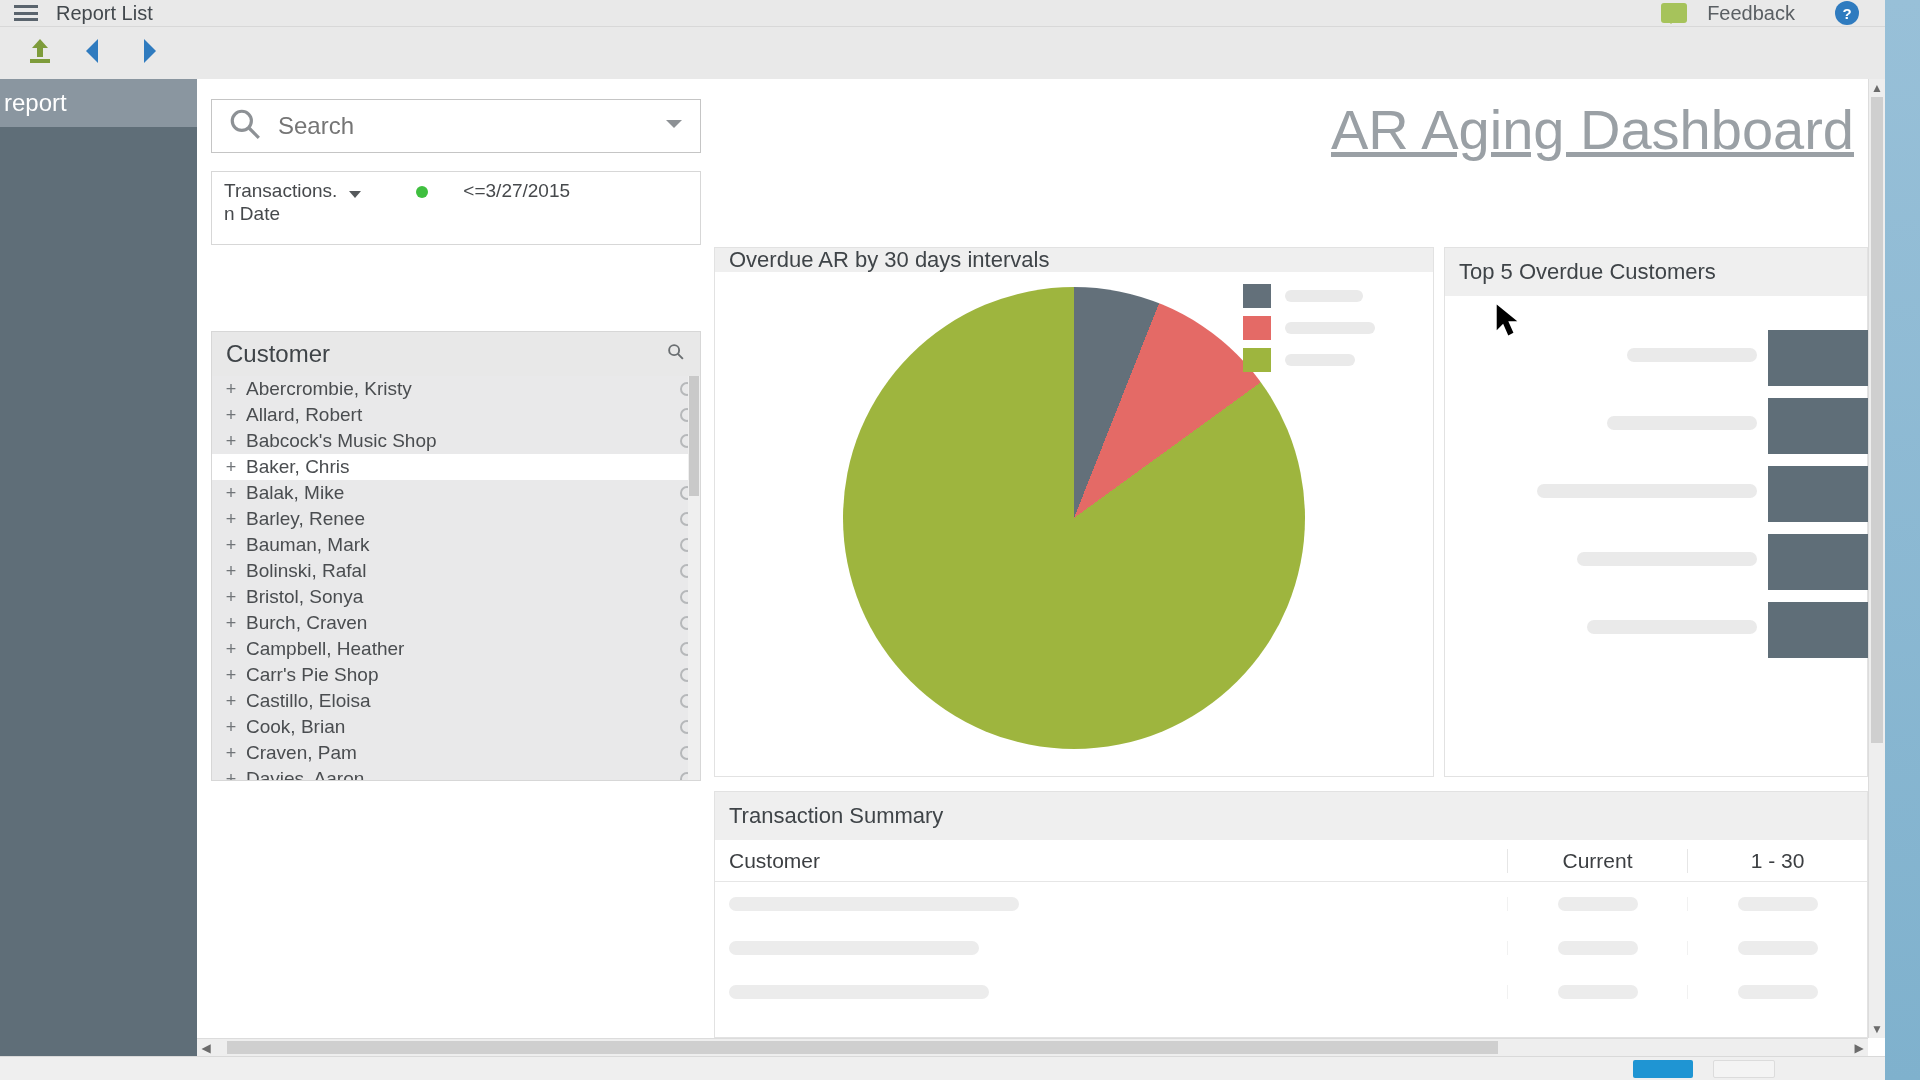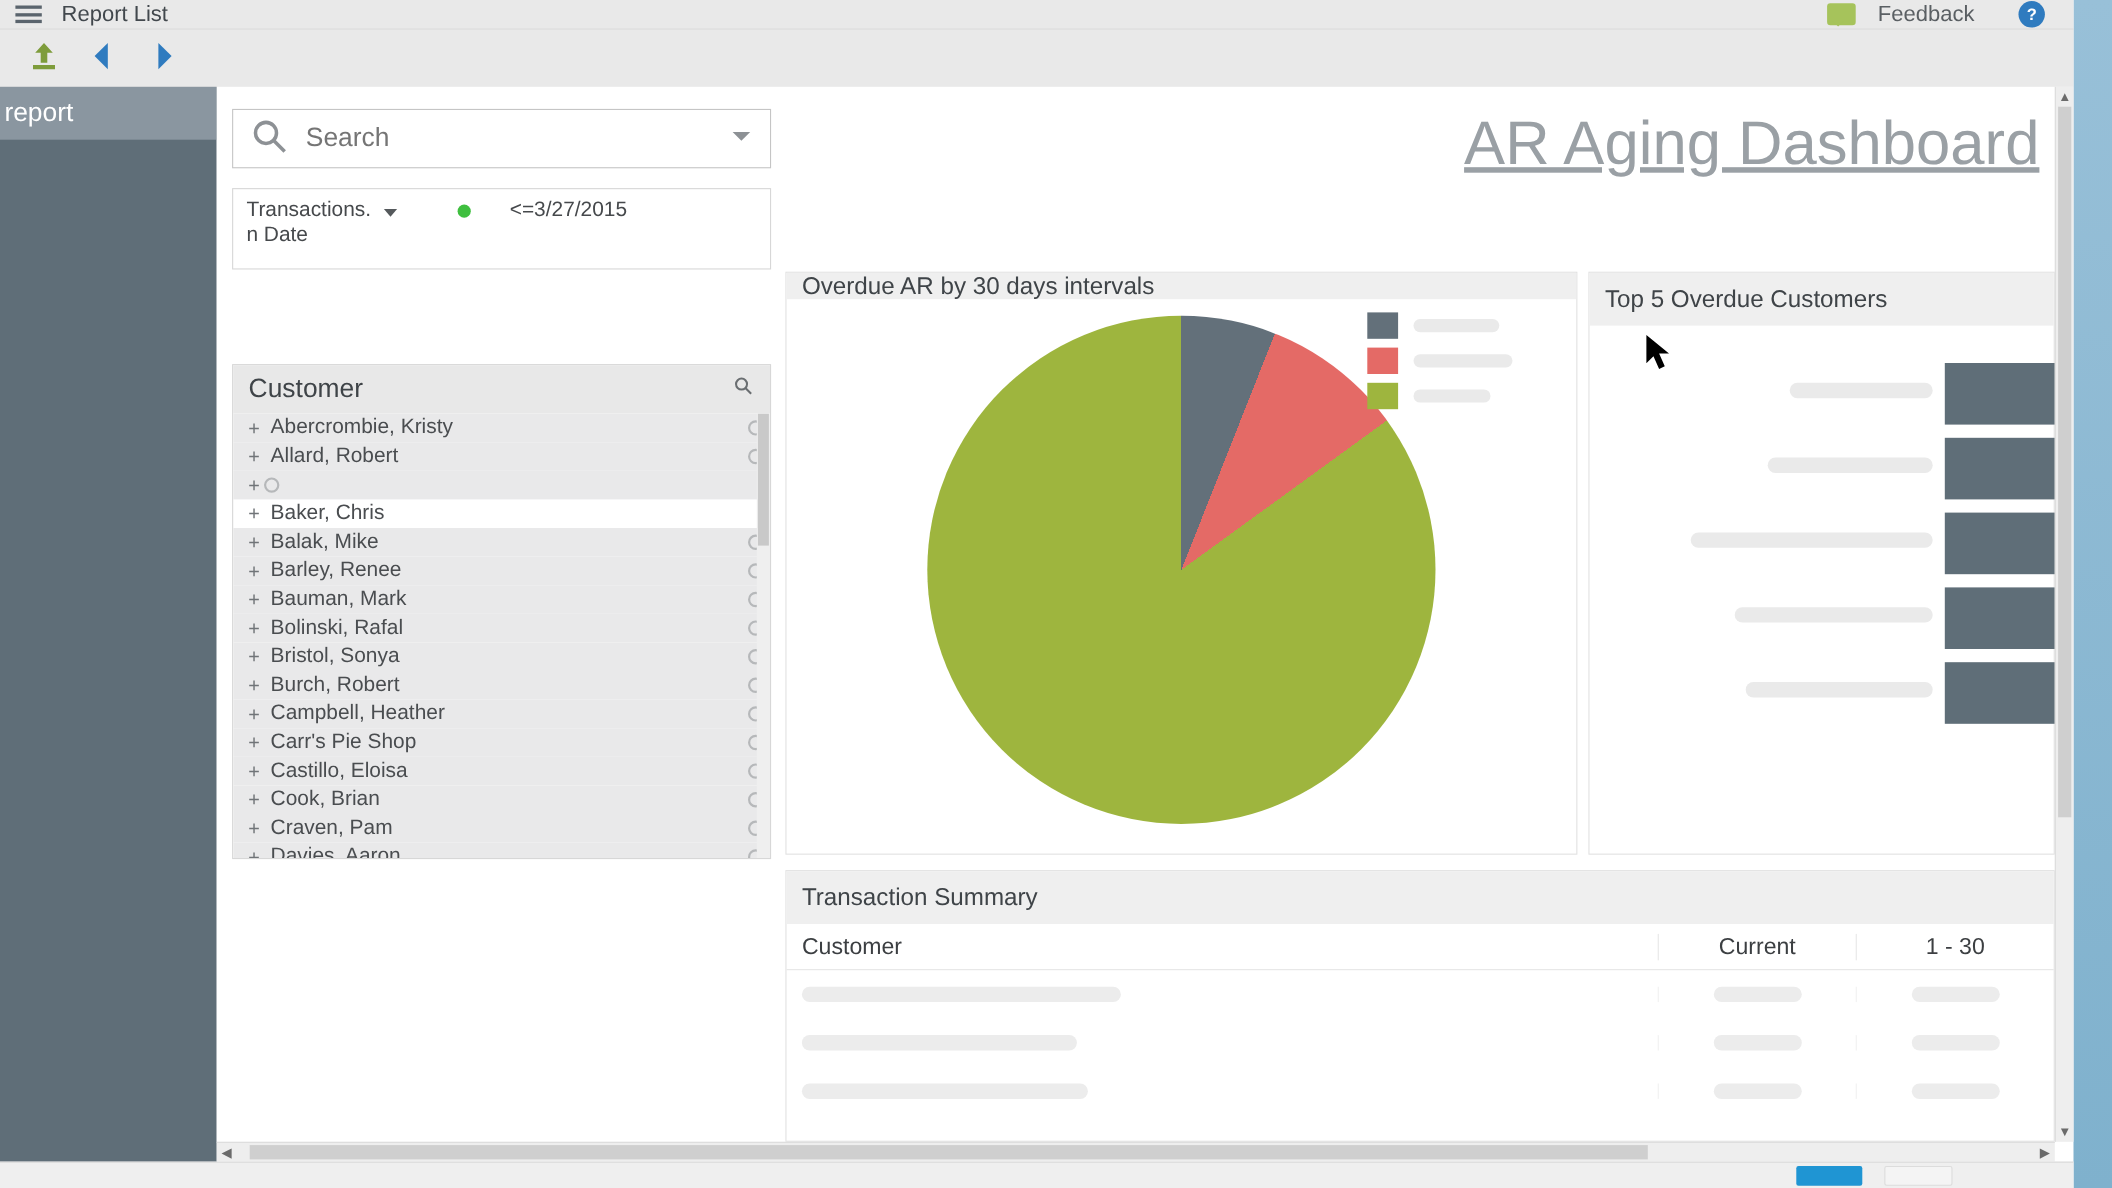--- a/index.html
+++ b/index.html
@@ -201,20 +201,21 @@
           <span class="name">Abercrombie, Kristy</span>
           <span class="radio"></span>
         </div>
         <div class="cust-row grey">
           <span class="plus">+</span>
           <span class="name">Allard, Robert</span>
           <span class="radio"></span>
         </div>
         <div class="cust-row grey">
           <span class="plus">+</span>
+          <span class="name">Babcock's Music Shop</span>
           <span class="radio"></span>
         </div>
         <div class="cust-row">
           <span class="plus">+</span>
           <span class="name">Baker, Chris</span>
         </div>
         <div class="cust-row grey">
           <span class="plus">+</span>
           <span class="name">Balak, Mike</span>
           <span class="radio"></span>
@@ -234,21 +235,21 @@
           <span class="name">Bolinski, Rafal</span>
           <span class="radio"></span>
         </div>
         <div class="cust-row grey">
           <span class="plus">+</span>
           <span class="name">Bristol, Sonya</span>
           <span class="radio"></span>
         </div>
         <div class="cust-row grey">
           <span class="plus">+</span>
-          <span class="name">Burch, Robert</span>
+          <span class="name">Burch, Craven</span>
           <span class="radio"></span>
         </div>
         <div class="cust-row grey">
           <span class="plus">+</span>
           <span class="name">Campbell, Heather</span>
           <span class="radio"></span>
         </div>
         <div class="cust-row grey">
           <span class="plus">+</span>
           <span class="name">Carr's Pie Shop</span>

